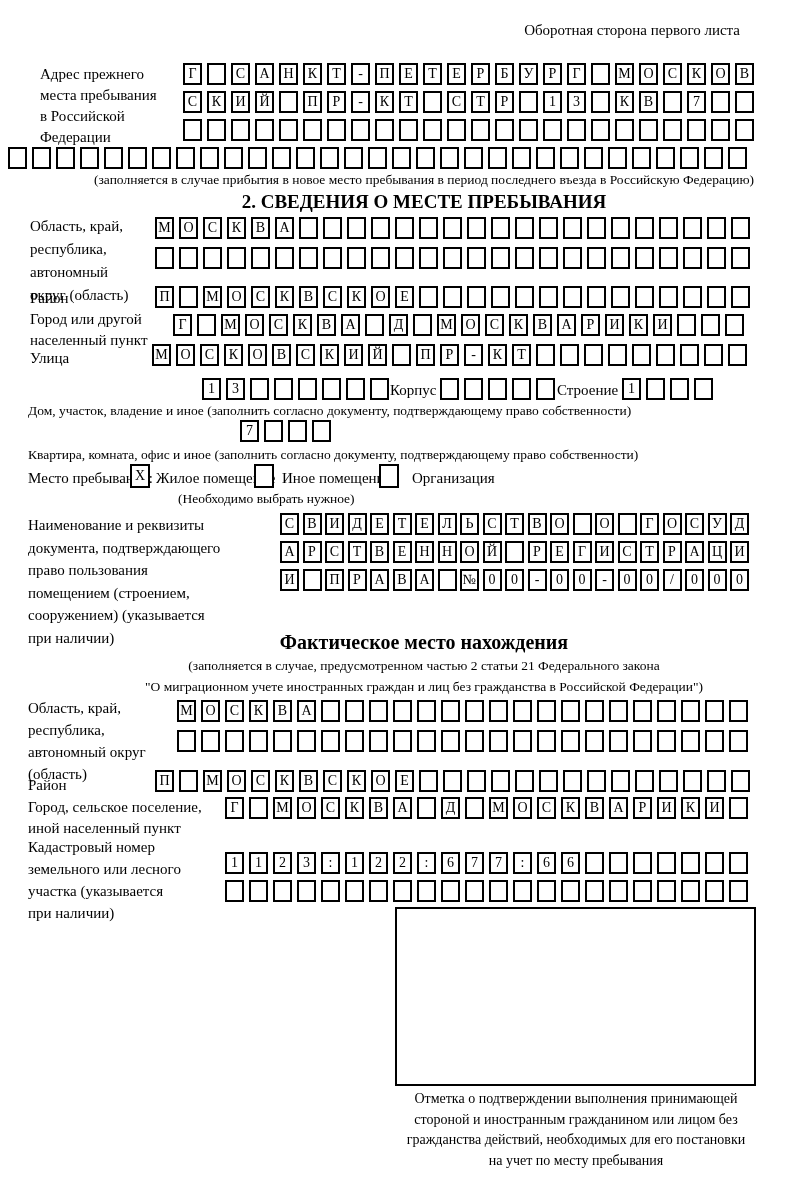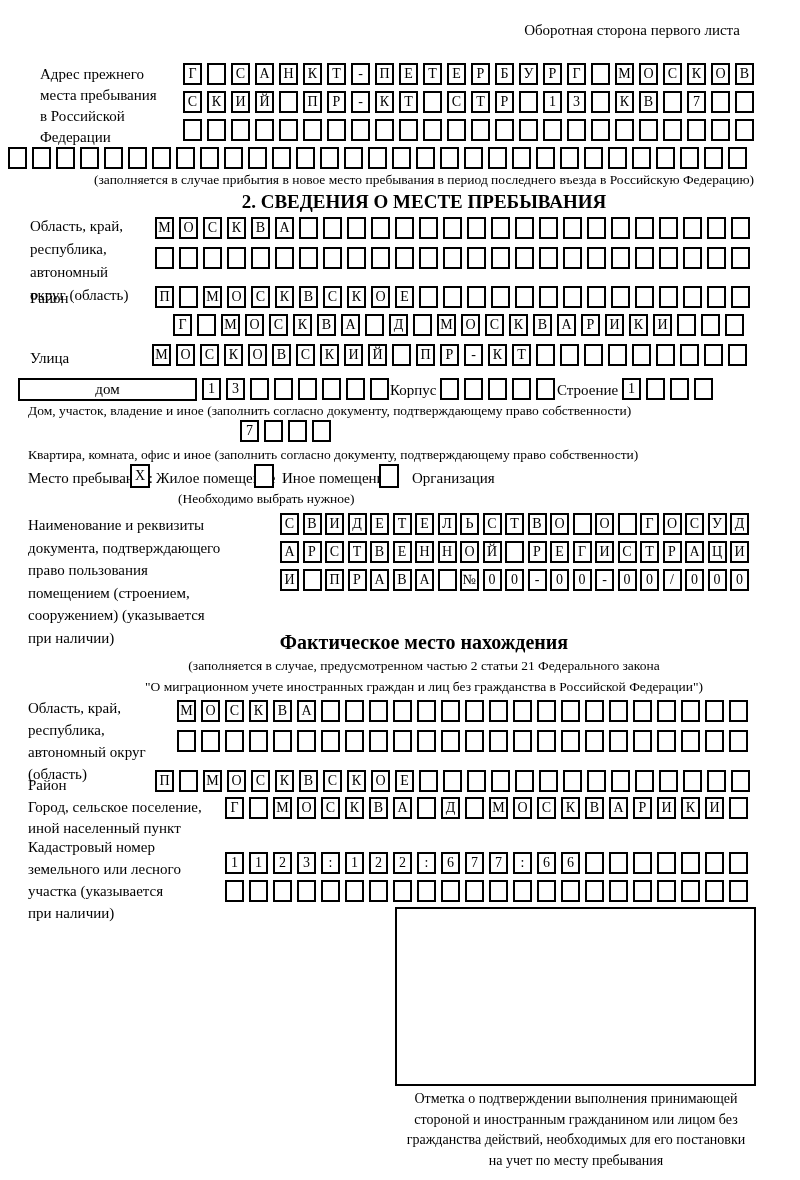--- a/index.html
+++ b/index.html
@@ -229,20 +229,22 @@
       <div class="cb"></div>
       <div class="cb"></div>
       <div class="cb"></div>
       <div class="cb"></div>
       <div class="cb"></div>
       <div class="cb"></div>
       <div class="cb"></div>
       <div class="cb"></div>
     </div>
 
+  <div class="abs lbl" style="top:309px;left:30px;">Город или другой
+населенный пункт</div>
   <div class="boxrow" style="top:314px;left:173px;">
       <div class="cb">Г</div>
       <div class="cb"></div>
       <div class="cb">М</div>
       <div class="cb">О</div>
       <div class="cb">С</div>
       <div class="cb">К</div>
       <div class="cb">В</div>
       <div class="cb">А</div>
       <div class="cb"></div>
@@ -285,21 +287,20 @@
       <div class="cb"></div>
       <div class="cb"></div>
       <div class="cb"></div>
       <div class="cb"></div>
       <div class="cb"></div>
       <div class="cb"></div>
       <div class="cb"></div>
       <div class="cb"></div>
     </div>
 
-  <div class="widecell" style="top:378px;left:18px;width:179px;">дом</div>
   <div class="boxrow" style="top:378px;left:202px;">
       <div class="cb">1</div>
       <div class="cb">3</div>
       <div class="cb"></div>
       <div class="cb"></div>
       <div class="cb"></div>
       <div class="cb"></div>
       <div class="cb"></div>
       <div class="cb"></div>
     </div>

